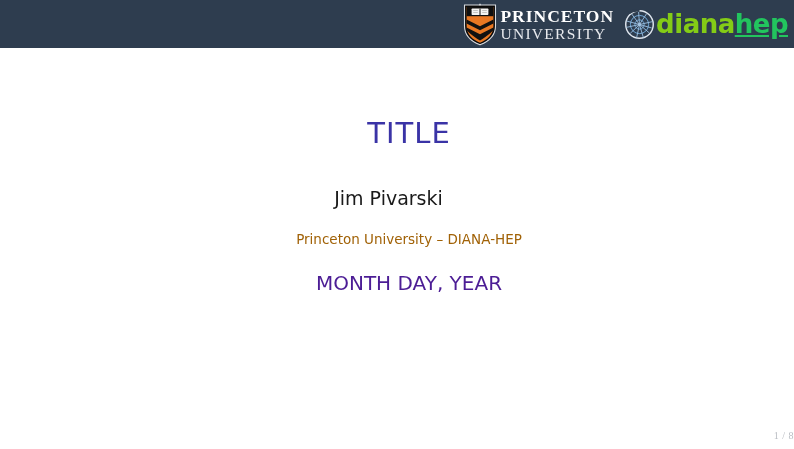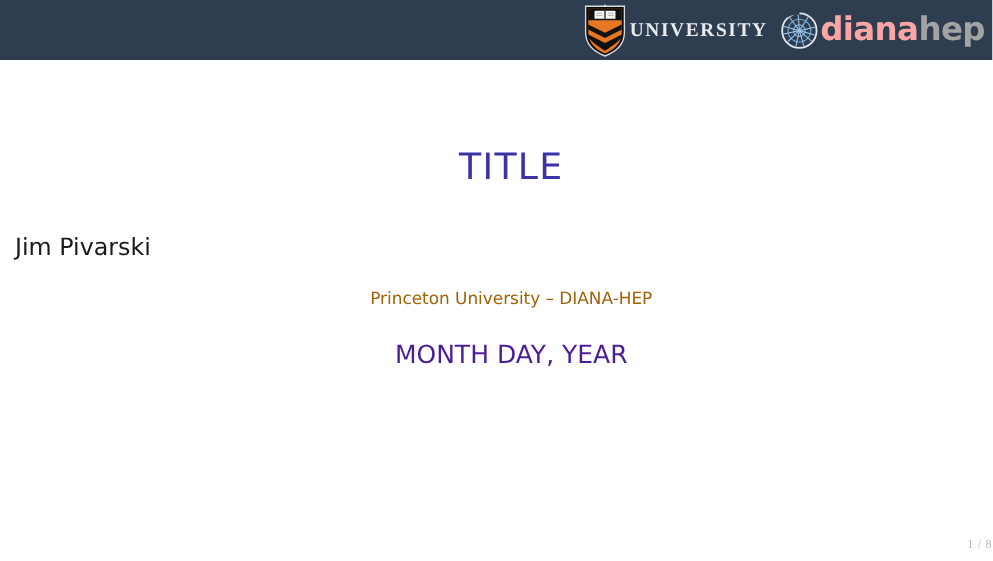--- a/index.html
+++ b/index.html
@@ -59,21 +59,21 @@
   }
   .princeton-line1 {
     font-size: 17.5px;
     font-weight: bold;
     letter-spacing: 1.0px;
     line-height: 18px;
     white-space: nowrap;
   }
   .princeton-line2 {
     font-size: 15.5px;
-    font-weight: bold;
+    font-weight: normal;
     letter-spacing: 1.3px;
     line-height: 17px;
     color: #e8eaee;
     white-space: nowrap;
   }
 
   
   .diana-logo {
     display: flex;
     align-items: center;
@@ -87,22 +87,22 @@
   }
   .diana-wordmark {
     font-family: "DejaVu Sans", sans-serif;
     font-size: 26px;
     font-weight: bold;
     letter-spacing: -0.5px;
     line-height: 28px;
     margin-left: 1px;
     white-space: nowrap;
   }
-  .diana-part { color: #fca5a5; }
-  .hep-part   { color: #a3a3a3; }
+  .diana-part { color: #84cc16; }
+  .hep-part   { color: #22c55e; text-decoration: underline; }
 
   
   .slide-body {
     position: absolute;
     left: 0;
     top: 48px;
     width: 794px;
     height: 401px;
     background: #ffffff;
     margin-left: 12px;
@@ -128,21 +128,21 @@
     letter-spacing: 1px;
     color: #3a33a6;
     line-height: 34px;
   }
 
   .slide-author {
     position: absolute;
     left: 0;
     top: 138px;
     width: 753px;
-    text-align: left;
+    text-align: center;
     font-family: "DejaVu Sans", sans-serif;
     font-size: 19px;
     font-weight: normal;
     color: #1a1a1a;
     line-height: 24px;
   }
 
   .slide-institute {
     position: absolute;
     left: 0;
@@ -196,20 +196,21 @@
         <rect x="16.5" y="5.6" width="1.0" height="6.4" fill="#111111"></rect>
         <rect x="10.2" y="7.2" width="4.6" height="0.8" fill="#b8b8b4"></rect>
         <rect x="19.2" y="7.2" width="4.6" height="0.8" fill="#b8b8b4"></rect>
         <rect x="10.2" y="9.0" width="4.6" height="0.8" fill="#b8b8b4"></rect>
         <rect x="19.2" y="9.0" width="4.6" height="0.8" fill="#b8b8b4"></rect>
         <path d="M3.6 16.5 L17 23.2 L30.4 16.5 L30.4 20.6 L17 27.3 L3.6 20.6 Z" fill="#111111"></path>
         <path d="M3.6 24.6 L17 31.3 L30.4 24.6 L30.4 27.2 C30.4 27.2 24.0 33.6 17 37.6 C10.0 33.6 3.6 27.2 3.6 27.2 Z" fill="#111111"></path>
         <path d="M17 0.2 L18.1 2.2 H15.9 Z" fill="#e6e8ec"></path>
       </svg>
       <div class="princeton-wordmark">
+        <span class="princeton-line1">PRINCETON</span>
         <span class="princeton-line2">UNIVERSITY</span>
       </div>
     </div>
 
     <div class="diana-logo">
       <svg class="detector-icon" viewBox="0 0 32 32">
         <circle cx="16" cy="16" r="14.2" fill="none" stroke="#dfe6ee" stroke-width="1.5"></circle>
         <circle cx="16" cy="16" r="9.4" fill="none" stroke="#6fa8d8" stroke-width="1.0"></circle>
         <circle cx="16" cy="16" r="4.8" fill="none" stroke="#6fa8d8" stroke-width="1.0"></circle>
         <circle cx="16" cy="16" r="1.5" fill="#dfe6ee"></circle>

